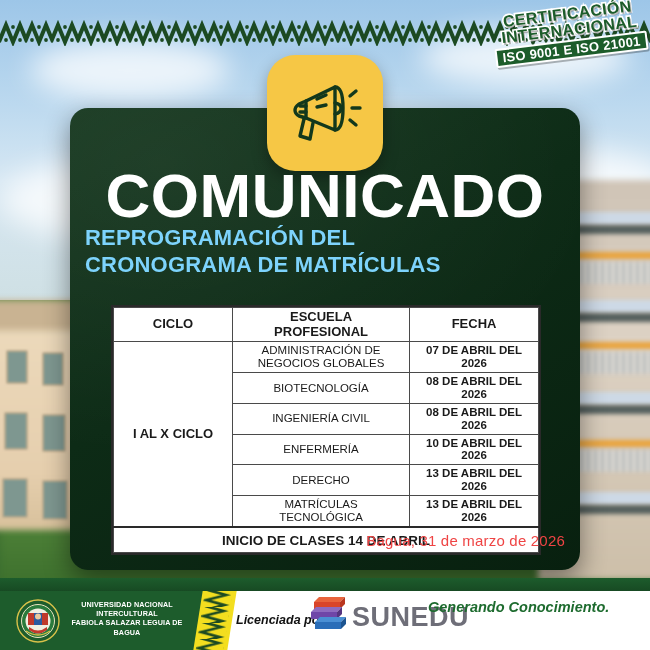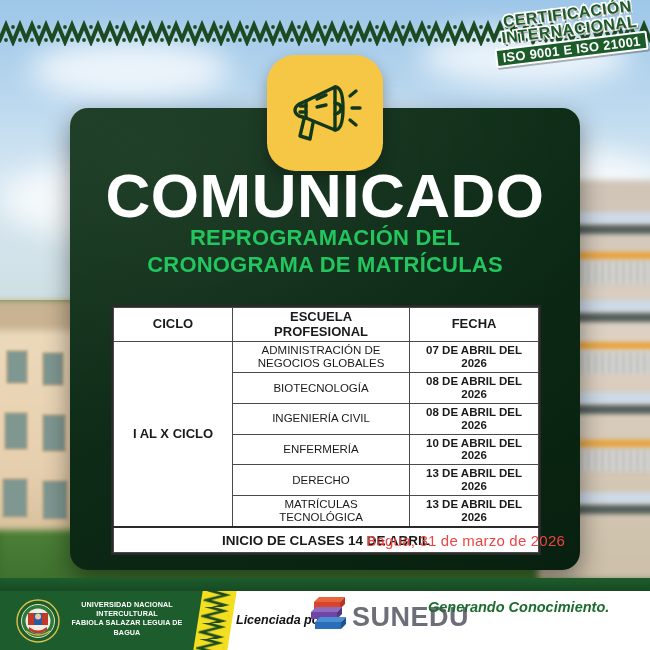--- a/index.html
+++ b/index.html
@@ -106,21 +106,21 @@
   }
 
   
   #title {
     position:absolute; left:70px; top:160px; width:510px; z-index:5;
     text-align:center; color:#ffffff;
     font-size:62px; font-weight:bold; letter-spacing:.5px;
   }
   #subtitle {
     position:absolute; left:85px; top:225px; width:480px; z-index:5;
-    text-align:center; color:#22c55e;
+    color:#7dd3fc;
     font-size:22px; font-weight:bold; line-height:1.22; letter-spacing:.2px;
   }
 
   
   #table-wrap {
     position:absolute; left:111px; top:305px; width:430px; z-index:5;
     background:#ffffff; border:2px solid #2a2a2a;
   }
   table { width:100%; border-collapse:collapse; color:#1a1a1a; }
   th, td {

